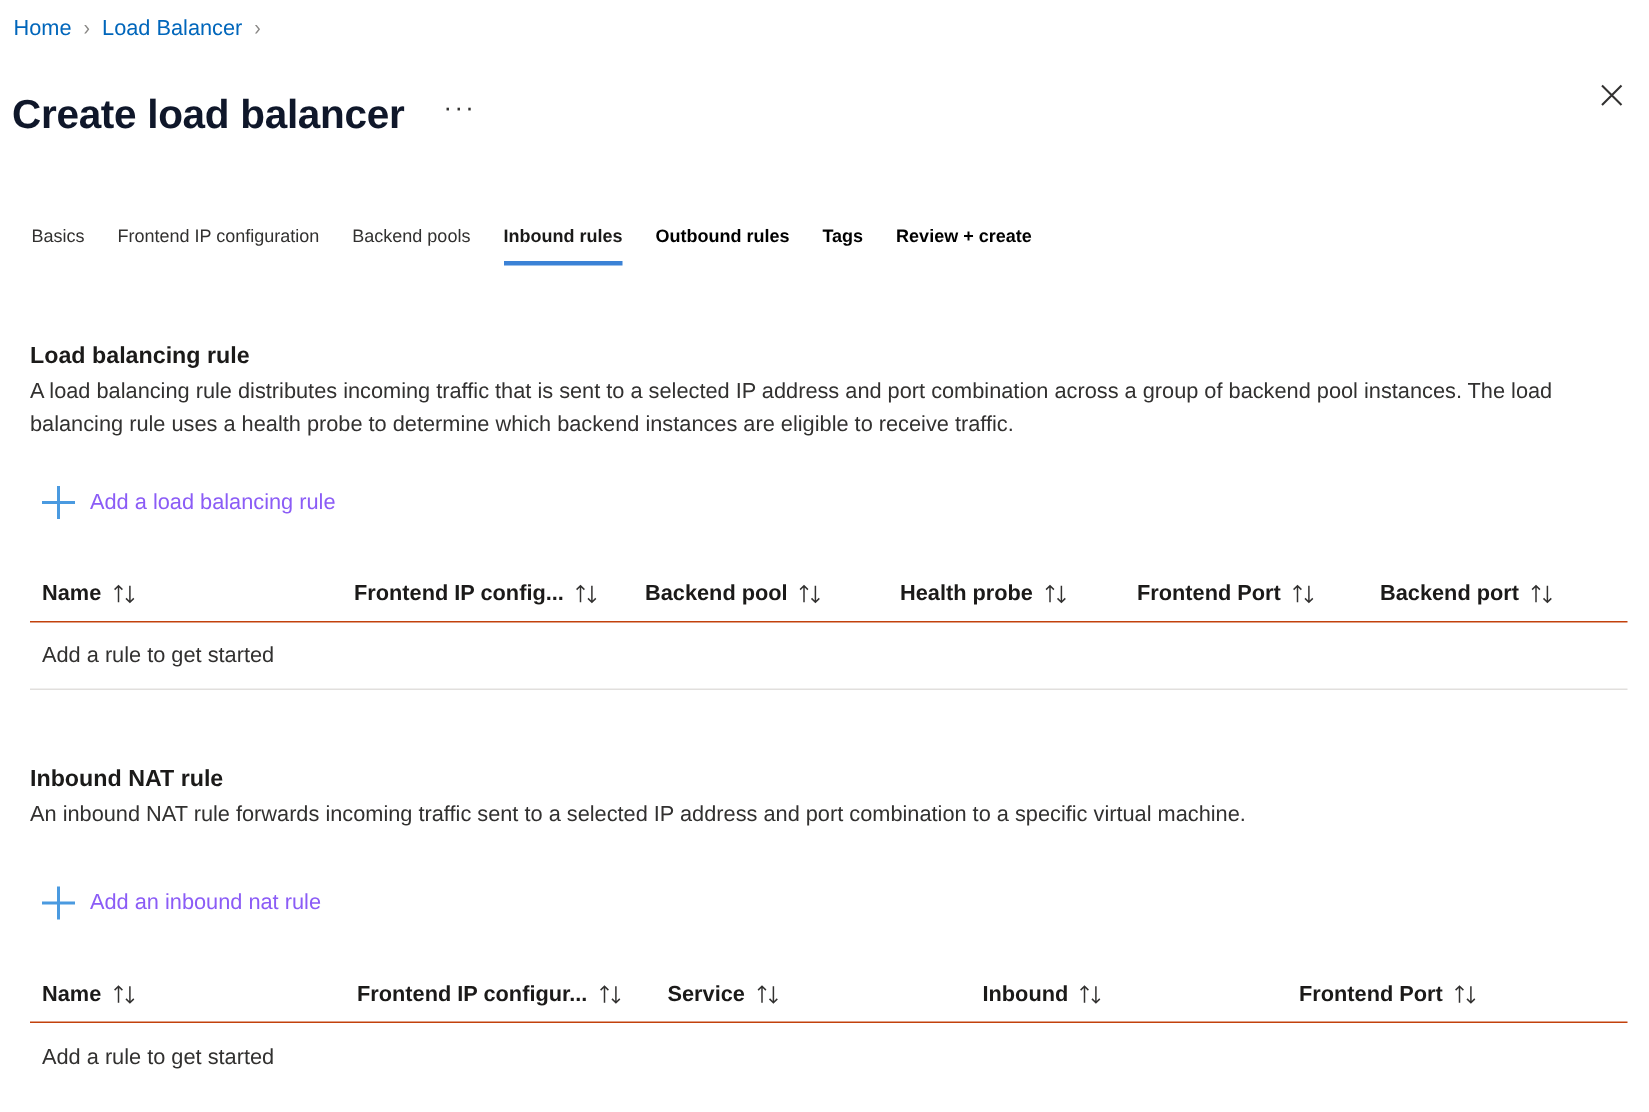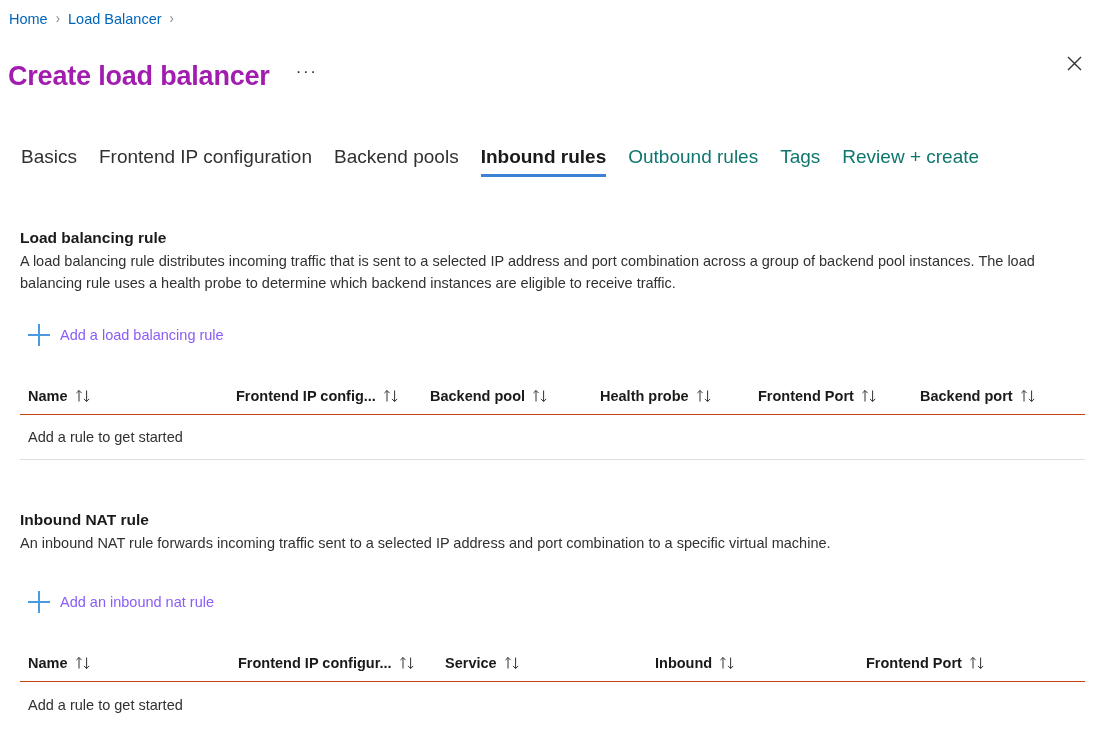--- a/index.html
+++ b/index.html
@@ -46,21 +46,21 @@
     position: absolute;
     left: 8px;
     top: 40px;
     display: flex;
     align-items: center;
   }
   .page-title {
     font-size: 27px;
     font-weight: 600;
     letter-spacing: -0.2px;
-    color: #a21caf;
+    color: #0f172a;
     line-height: 36px;
   }
   .more-btn {
     margin-left: 22px;
     width: 30px;
     height: 30px;
     display: flex;
     align-items: center;
     justify-content: center;
     color: #323130;
@@ -89,28 +89,28 @@
   .tabs {
     position: absolute;
     left: 10px;
     top: 146px;
     display: flex;
     align-items: flex-start;
     height: 36px;
   }
   .tab {
     position: relative;
-    font-size: 19px;
+    font-size: 12px;
     line-height: 22px;
     padding: 0 11px;
     color: #323130;
     cursor: pointer;
     white-space: nowrap;
   }
-  .tab.disabled { color: #0f766e; cursor: default; }
+  .tab.disabled { color: #000000; cursor: default; font-weight: bold; }
   .tab.active { font-weight: 700; color: #1b1a19; }
   .tab.active::after {
     content: "";
     position: absolute;
     left: 11px;
     right: 11px;
     bottom: -9px;
     height: 3px;
     background: #3b82d6;
   }

